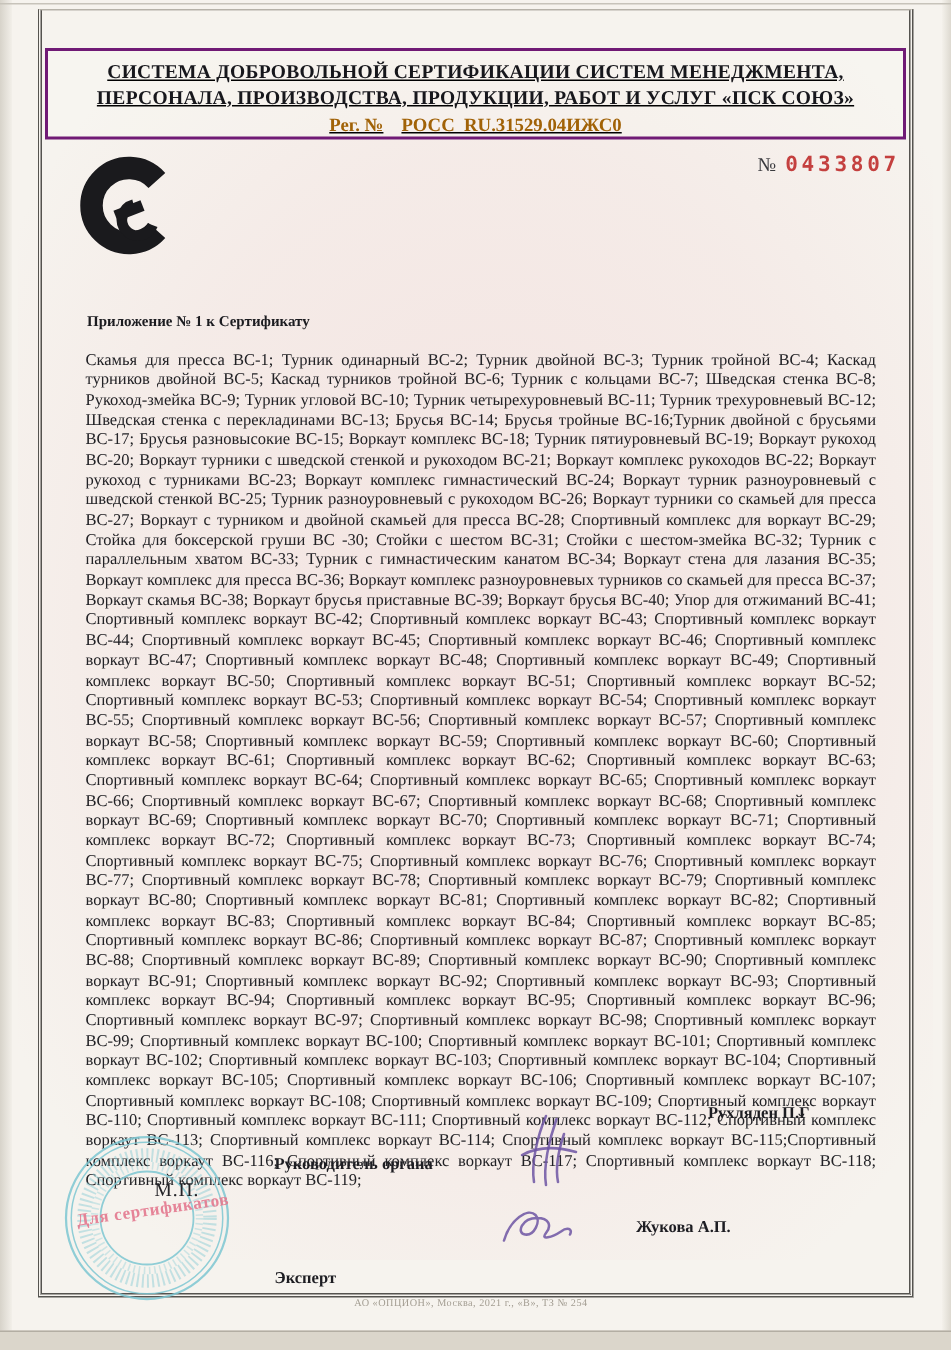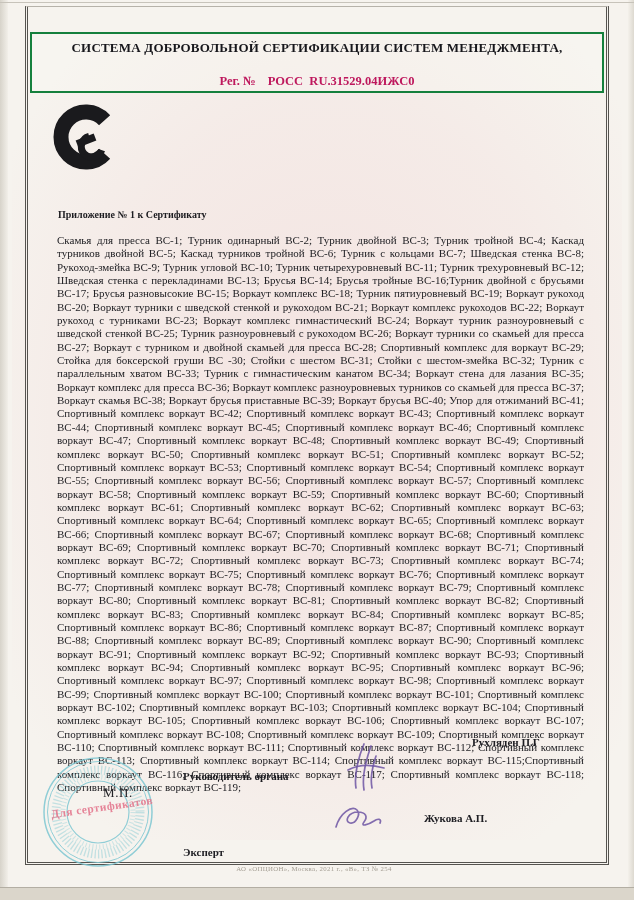--- a/index.html
+++ b/index.html
@@ -6,24 +6,24 @@
   body{width:634px;height:900px;background:#efece5;font-family:"Liberation Serif","DejaVu Serif",serif;}
   .photo{position:relative;width:634px;height:900px;background:#f6f3ee;overflow:hidden;}
   .edge-left{position:absolute;left:0;top:0;width:8px;height:100%;background:linear-gradient(to right,#d7d3ca,#f2efe9);z-index:0;}
   .edge-right{position:absolute;right:0;top:0;width:6px;height:100%;background:linear-gradient(to left,#ddd9d0,#f4f1eb);z-index:0;}
   .edge-top{position:absolute;left:0;top:2px;width:100%;height:1px;background:#c7c3ba;z-index:0;}
   .edge-bottom{position:absolute;left:0;top:887px;width:100%;height:13px;background:#dbd6cb;border-top:1px solid #b3aea3;z-index:4;}
   .pink-wash{position:absolute;left:12px;top:40px;width:610px;height:800px;z-index:0;pointer-events:none;
     background:radial-gradient(ellipse at 52% 48%, rgba(236,178,184,.25) 0%, rgba(236,178,184,.12) 55%, rgba(236,178,184,0) 85%);}
   .page-frame{position:absolute;left:25px;top:6px;width:578px;height:855px;z-index:1;
     border-left:3px double #55534f;border-right:3px double #55534f;border-bottom:3px double #55534f;border-top:1px solid #b6b2a9;}
-  .header-box{position:absolute;left:30px;top:32px;width:574px;height:61px;border:2px solid #15803d;z-index:2;
-    box-sizing:border-box;text-align:center;padding-top:6px;background:rgba(250,248,244,.35);}
+  .header-box{position:absolute;left:30px;top:32px;width:574px;height:61px;border:2px solid #701a75;z-index:2;
+    box-sizing:border-box;text-align:center;padding-top:6px;background:rgba(250,248,244,.35);text-decoration:underline;}
   .title{font-size:13px;font-weight:bold;color:#17171c;letter-spacing:.2px;line-height:16.5px;}
-  .reg-line{font-size:12.5px;font-weight:bold;color:#be185d;margin-top:17px;}
+  .reg-line{font-size:12.5px;font-weight:bold;color:#a16207;margin-top:3px;}
   .reg-line .reg-val{white-space:pre;margin-left:12px;}
   .cert-number{position:absolute;left:470px;top:101px;width:130px;text-align:right;z-index:2;}
   .num-label{font-size:13px;color:#3a3a3e;margin-right:6px;}
   .num-value{font-family:"DejaVu Sans Mono",monospace;font-size:14px;font-weight:bold;letter-spacing:2.5px;color:var(--number-red,#c4403f);}
   .logo{position:absolute;left:50px;top:103px;z-index:2;}
   .logo path{stroke:#1a1a1d;fill:none;}
   .appendix-title{position:absolute;left:58px;top:209px;font-size:10px;font-weight:bold;color:#1c1c20;z-index:2;}
   .body-text{position:absolute;left:57px;top:234px;width:527px;font-size:11px;line-height:13.35px;
     text-align:justify;color:#222226;z-index:2;}
   .sig-role{position:absolute;left:183px;font-size:11px;font-weight:bold;color:#1d1d22;z-index:3;}
@@ -46,31 +46,35 @@
 
 <div class="photo">
   <div class="pink-wash"></div>
   <div class="edge-left"></div>
   <div class="edge-right"></div>
   <div class="edge-top"></div>
   <div class="page-frame"></div>
 
   <div class="header-box">
     <div class="title">СИСТЕМА ДОБРОВОЛЬНОЙ СЕРТИФИКАЦИИ СИСТЕМ МЕНЕДЖМЕНТА,</div>
+    <div class="title">ПЕРСОНАЛА, ПРОИЗВОДСТВА, ПРОДУКЦИИ, РАБОТ И УСЛУГ «ПСК СОЮЗ»</div>
     <div class="reg-line">
       <span>Рег. №</span><span class="reg-val">РОСС  RU.31529.04ИЖС0</span>
     </div>
   </div>
 
   <svg class="logo" width="92" height="70" viewBox="0 0 92 70">
     <path d="M54.6,17.3 A25,25 0 1 0 54.6,50.7" stroke-width="15"></path>
     <path d="M51.7,47.1 A10.5,10.5 0 1 1 39.1,33.4" stroke-width="7"></path>
     <path d="M27,41 L45,34" stroke-width="7.5"></path>
   </svg>
 
+  <div class="cert-number">
+    <span class="num-label">№</span><span class="num-value">0433807</span>
+  </div>
 
   <div class="appendix-title">Приложение № 1 к Сертификату</div>
 
   <div class="body-text">Скамья для пресса ВС-1; Турник одинарный ВС-2; Турник двойной ВС-3; Турник тройной ВС-4; Каскад турников двойной ВС-5; Каскад турников тройной ВС-6; Турник с кольцами ВС-7; Шведская стенка ВС-8; Рукоход-змейка ВС-9; Турник угловой ВС-10; Турник четырехуровневый ВС-11; Турник трехуровневый ВС-12; Шведская стенка с перекладинами ВС-13; Брусья ВС-14; Брусья тройные ВС-16;Турник двойной с брусьями ВС-17; Брусья разновысокие ВС-15; Воркаут комплекс ВС-18; Турник пятиуровневый ВС-19; Воркаут рукоход ВС-20; Воркаут турники с шведской стенкой и рукоходом ВС-21; Воркаут комплекс рукоходов ВС-22; Воркаут рукоход с турниками ВС-23; Воркаут комплекс гимнастический ВС-24; Воркаут турник разноуровневый с шведской стенкой ВС-25; Турник разноуровневый с рукоходом ВС-26; Воркаут турники со скамьей для пресса ВС-27; Воркаут с турником и двойной скамьей для пресса ВС-28; Спортивный комплекс для воркаут ВС-29; Стойка для боксерской груши ВС -30; Стойки с шестом ВС-31; Стойки с шестом-змейка ВС-32; Турник с параллельным хватом ВС-33; Турник с гимнастическим канатом ВС-34; Воркаут стена для лазания ВС-35; Воркаут комплекс для пресса ВС-36; Воркаут комплекс разноуровневых турников со скамьей для пресса ВС-37; Воркаут скамья ВС-38; Воркаут брусья приставные ВС-39; Воркаут брусья ВС-40; Упор для отжиманий ВС-41; Спортивный комплекс воркаут ВС-42; Спортивный комплекс воркаут ВС-43; Спортивный комплекс воркаут ВС-44; Спортивный комплекс воркаут ВС-45; Спортивный комплекс воркаут ВС-46; Спортивный комплекс воркаут ВС-47; Спортивный комплекс воркаут ВС-48; Спортивный комплекс воркаут ВС-49; Спортивный комплекс воркаут ВС-50; Спортивный комплекс воркаут ВС-51; Спортивный комплекс воркаут ВС-52; Спортивный комплекс воркаут ВС-53; Спортивный комплекс воркаут ВС-54; Спортивный комплекс воркаут ВС-55; Спортивный комплекс воркаут ВС-56; Спортивный комплекс воркаут ВС-57; Спортивный комплекс воркаут ВС-58; Спортивный комплекс воркаут ВС-59; Спортивный комплекс воркаут ВС-60; Спортивный комплекс воркаут ВС-61; Спортивный комплекс воркаут ВС-62; Спортивный комплекс воркаут ВС-63; Спортивный комплекс воркаут ВС-64; Спортивный комплекс воркаут ВС-65; Спортивный комплекс воркаут ВС-66; Спортивный комплекс воркаут ВС-67; Спортивный комплекс воркаут ВС-68; Спортивный комплекс воркаут ВС-69; Спортивный комплекс воркаут ВС-70; Спортивный комплекс воркаут ВС-71; Спортивный комплекс воркаут ВС-72; Спортивный комплекс воркаут ВС-73; Спортивный комплекс воркаут ВС-74; Спортивный комплекс воркаут ВС-75; Спортивный комплекс воркаут ВС-76; Спортивный комплекс воркаут ВС-77; Спортивный комплекс воркаут ВС-78; Спортивный комплекс воркаут ВС-79; Спортивный комплекс воркаут ВС-80; Спортивный комплекс воркаут ВС-81; Спортивный комплекс воркаут ВС-82; Спортивный комплекс воркаут ВС-83; Спортивный комплекс воркаут ВС-84; Спортивный комплекс воркаут ВС-85; Спортивный комплекс воркаут ВС-86; Спортивный комплекс воркаут ВС-87; Спортивный комплекс воркаут ВС-88; Спортивный комплекс воркаут ВС-89; Спортивный комплекс воркаут ВС-90; Спортивный комплекс воркаут ВС-91; Спортивный комплекс воркаут ВС-92; Спортивный комплекс воркаут ВС-93; Спортивный комплекс воркаут ВС-94; Спортивный комплекс воркаут ВС-95; Спортивный комплекс воркаут ВС-96; Спортивный комплекс воркаут ВС-97; Спортивный комплекс воркаут ВС-98; Спортивный комплекс воркаут ВС-99; Спортивный комплекс воркаут ВС-100; Спортивный комплекс воркаут ВС-101; Спортивный комплекс воркаут ВС-102; Спортивный комплекс воркаут ВС-103; Спортивный комплекс воркаут ВС-104; Спортивный комплекс воркаут ВС-105; Спортивный комплекс воркаут ВС-106; Спортивный комплекс воркаут ВС-107; Спортивный комплекс воркаут ВС-108; Спортивный комплекс воркаут ВС-109; Спортивный комплекс воркаут ВС-110; Спортивный комплекс воркаут ВС-111; Спортивный комплекс воркаут ВС-112; Спортивный комплекс воркаут ВС-113; Спортивный комплекс воркаут ВС-114; Спортивный комплекс воркаут ВС-115;Спортивный комплекс воркаут ВС-116; Спортивный комплекс воркаут ВС-117; Спортивный комплекс воркаут ВС-118; Спортивный комплекс воркаут ВС-119;</div>
 
   <div class="sig-role r1">Руководитель органа</div>
   <div class="sig-name n1">Рухляден П.Г</div>
   <svg class="sig sig1" width="50" height="54" viewBox="0 0 50 54">
     <path d="M18,48 C16,36 20,18 26,4"></path>
     <path d="M26,50 C24,38 28,20 33,6"></path>

